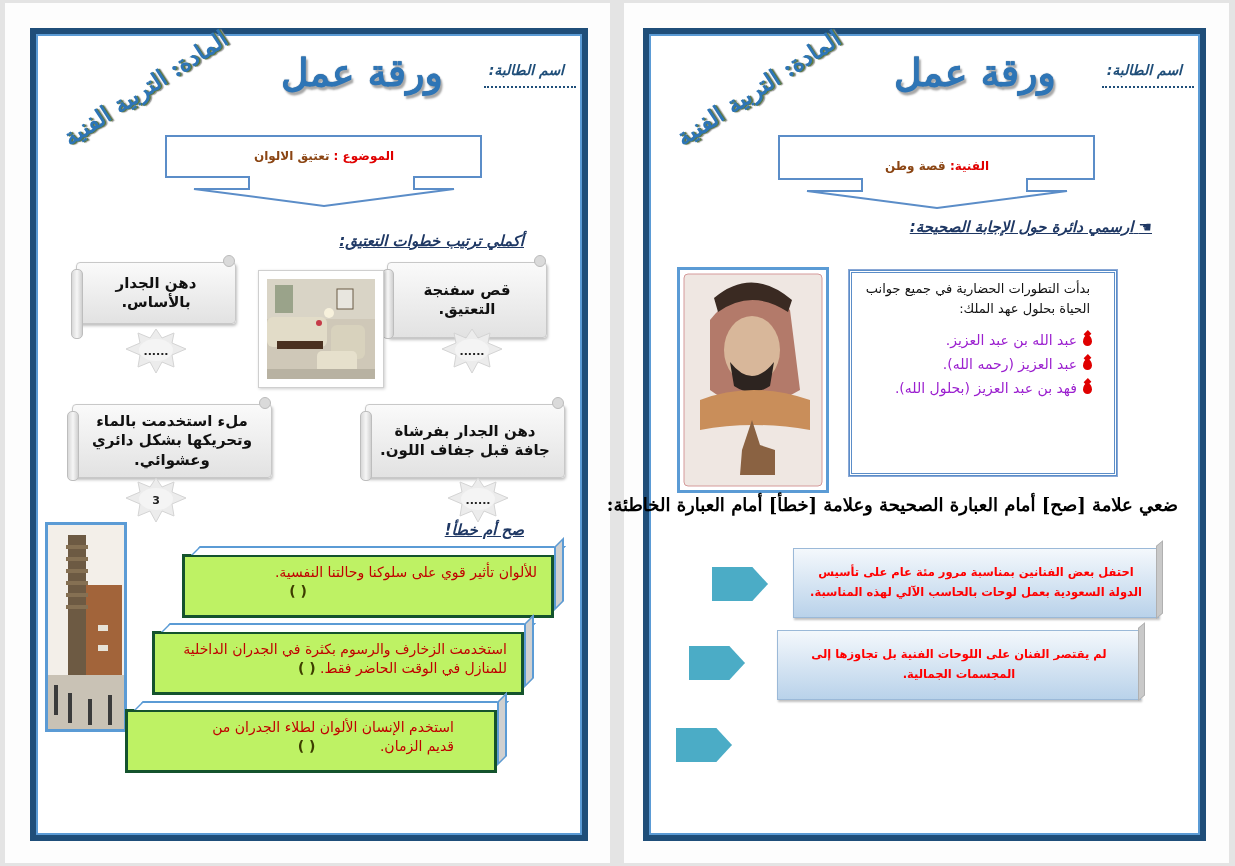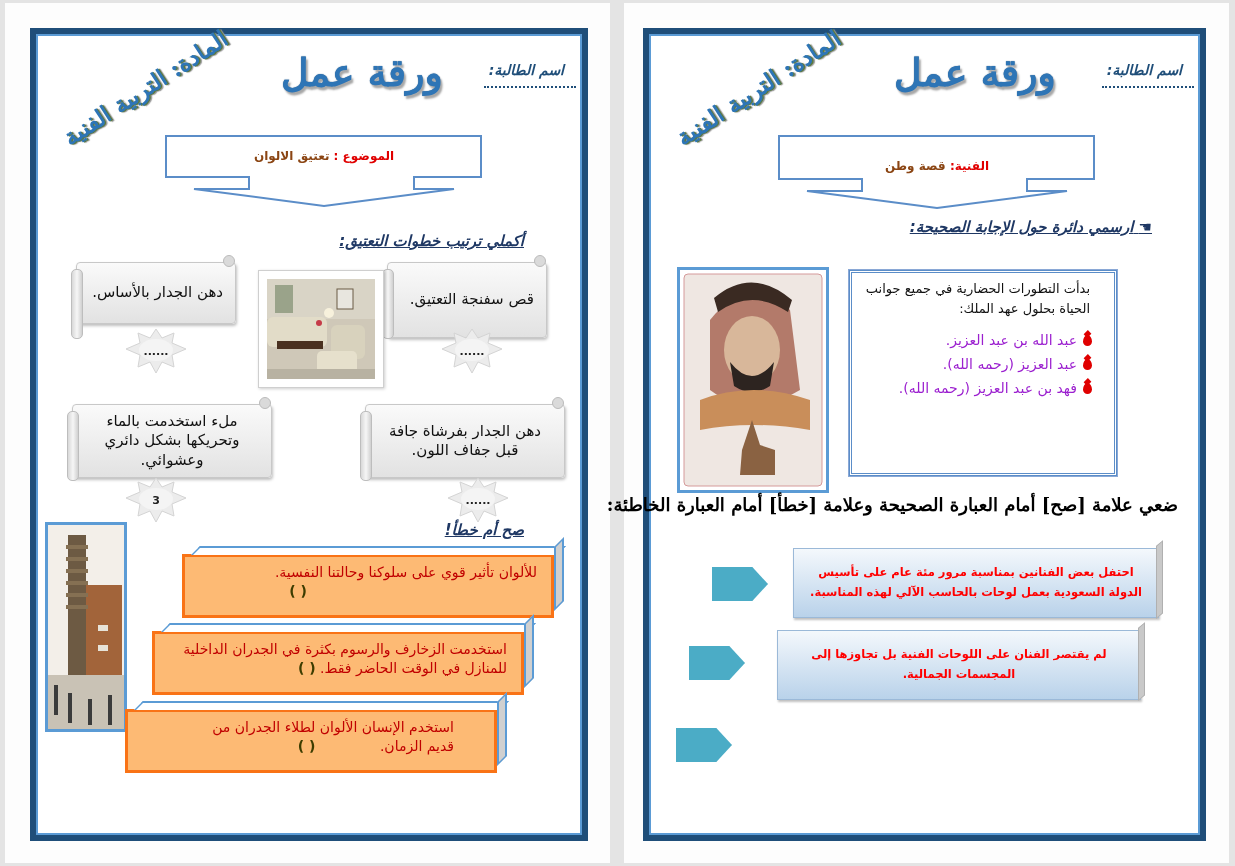--- a/index.html
+++ b/index.html
@@ -29,33 +29,33 @@
   .topic-arrow { position: absolute; }
   .topic-box { position: absolute; border: 2px solid #5b8dc8; background: #fff; display: flex; align-items: center; justify-content: center; }
   .topic-text { font-size: 12px; font-weight: bold; direction: rtl; }
   .topic-key { color: #e00000; }
   .topic-val { color: #8b4513; }
 
   .heading { position: absolute; font-size: 15px; font-weight: bold; font-style: italic; color: #1f3864; text-decoration: underline; direction: rtl; }
 
   .scroll { position: absolute; background: linear-gradient(#fafafa, #e2e2e2); border: 1px solid #c8c8c8; border-radius: 4px;
             box-shadow: 1px 2px 3px rgba(0,0,0,0.25); display: flex; align-items: center; justify-content: flex-start; text-align: center;
-            font-size: 15px; color: #111; direction: rtl; line-height: 1.3; padding: 6px 12px; }
+            font-size: 15px; color: #111; direction: rtl; line-height: 1.3; padding: 6px 12px; font-weight: bold; }
   .scroll::before { content: ""; position: absolute; left: -6px; top: 6px; width: 10px; height: 68px; border-radius: 5px;
                     background: linear-gradient(90deg,#d8d8d8,#f6f6f6,#d0d0d0); border: 1px solid #bdbdbd; }
   .scroll::after { content: ""; position: absolute; right: 0px; top: -8px; width: 10px; height: 10px; border-radius: 50%;
                    background: #dadada; border: 1px solid #bbb; }
 
   .star { position: absolute; width: 64px; height: 44px; }
   .star svg { position: absolute; inset: 0; }
   .star span { position: absolute; inset: 0; display: flex; align-items: center; justify-content: center; font-size: 11px; font-weight: bold; color: #222; }
 
   .photo { position: absolute; border: 1px solid #cfcfcf; background: #fff; padding: 8px; box-shadow: 1px 1px 3px rgba(0,0,0,0.2); }
 
-  .tf-box { position: absolute; border: 3px solid #f97316; background: #fdba74; }
+  .tf-box { position: absolute; border: 3px solid #14532d; background: #bef264; }
   .tf-box .side { position: absolute; top: -10px; right: -13px; width: 10px; height: calc(100% + 6px); background: #d0d0d0;
                   border: 2px solid #5b9bd5; transform: skewY(-45deg); transform-origin: top left; }
   .tf-box .top { position: absolute; top: -11px; left: 6px; right: -6px; height: 9px; background: #fff; border: 2px solid #5b9bd5; border-bottom: none;
                  transform: skewX(-45deg); transform-origin: bottom left; }
   .tf-text { position: absolute; inset: 0; padding: 6px 14px; direction: rtl; font-size: 14px; color: #c00000; line-height: 1.35; }
   .paren { color: #3d3d00; font-weight: bold; }
 
   .tower { position: absolute; border: 3px solid #5b9bd5; background: #fff; }
 
   .king-photo { position: absolute; border: 3px solid #5b9bd5; background: #fff; }
@@ -250,21 +250,21 @@
           <li>
               <span class="drop"></span>
               <span>عبد الله بن عبد العزيز.</span>
             </li>
           <li>
               <span class="drop"></span>
               <span>عبد العزيز (رحمه الله).</span>
             </li>
           <li>
               <span class="drop"></span>
-              <span>فهد بن عبد العزيز (رحمه الله).</span>
+              <span>فهد بن عبد العزيز (بحلول الله).</span>
             </li>
         </ul>
       </div>
 
       <div class="instr" style="top:460px;right:22px">ضعي علامة [صح] أمام العبارة الصحيحة وعلامة [خطأ] أمام العبارة الخاطئة:</div>
 
       <div class="pentagon" style="left:63px;top:533px"></div>
       <div class="pill" style="left:144px;top:514px;width:366px;height:70px">
         <span>احتفل بعض الفنانين بمناسبة مرور مئة عام على تأسيس الدولة السعودية بعمل لوحات بالحاسب الآلي لهذه المناسبة.</span>
       </div>

